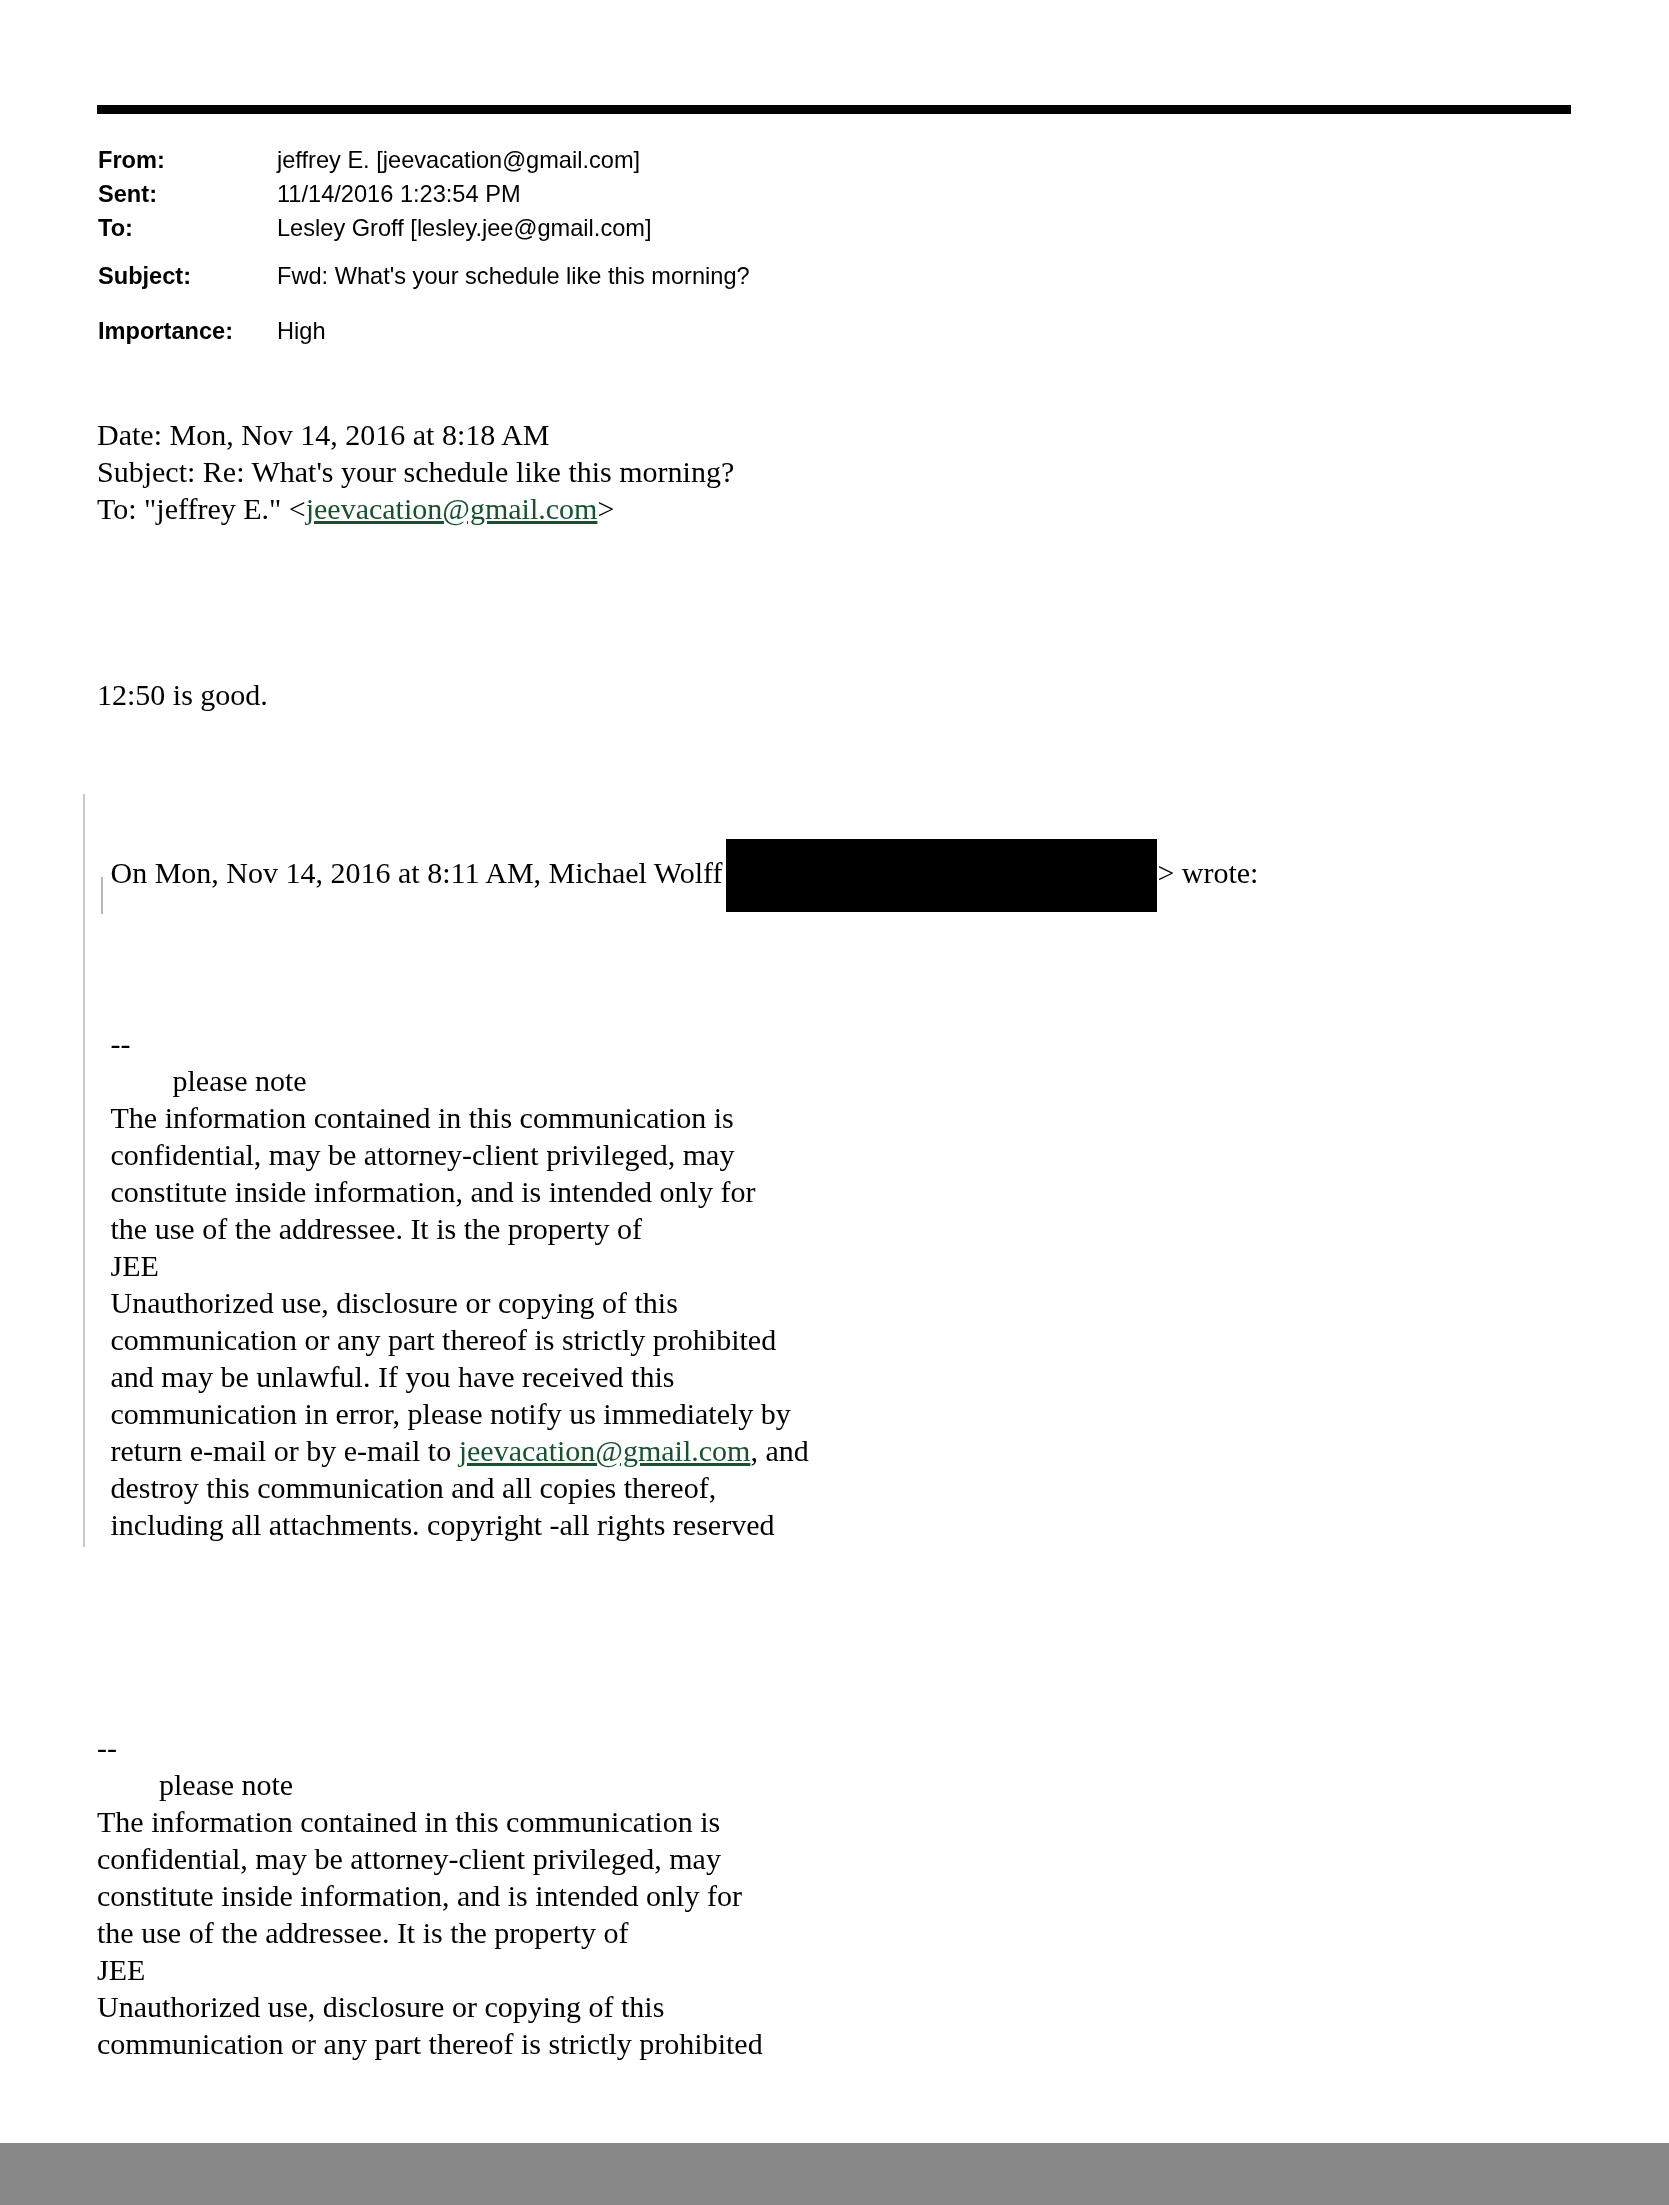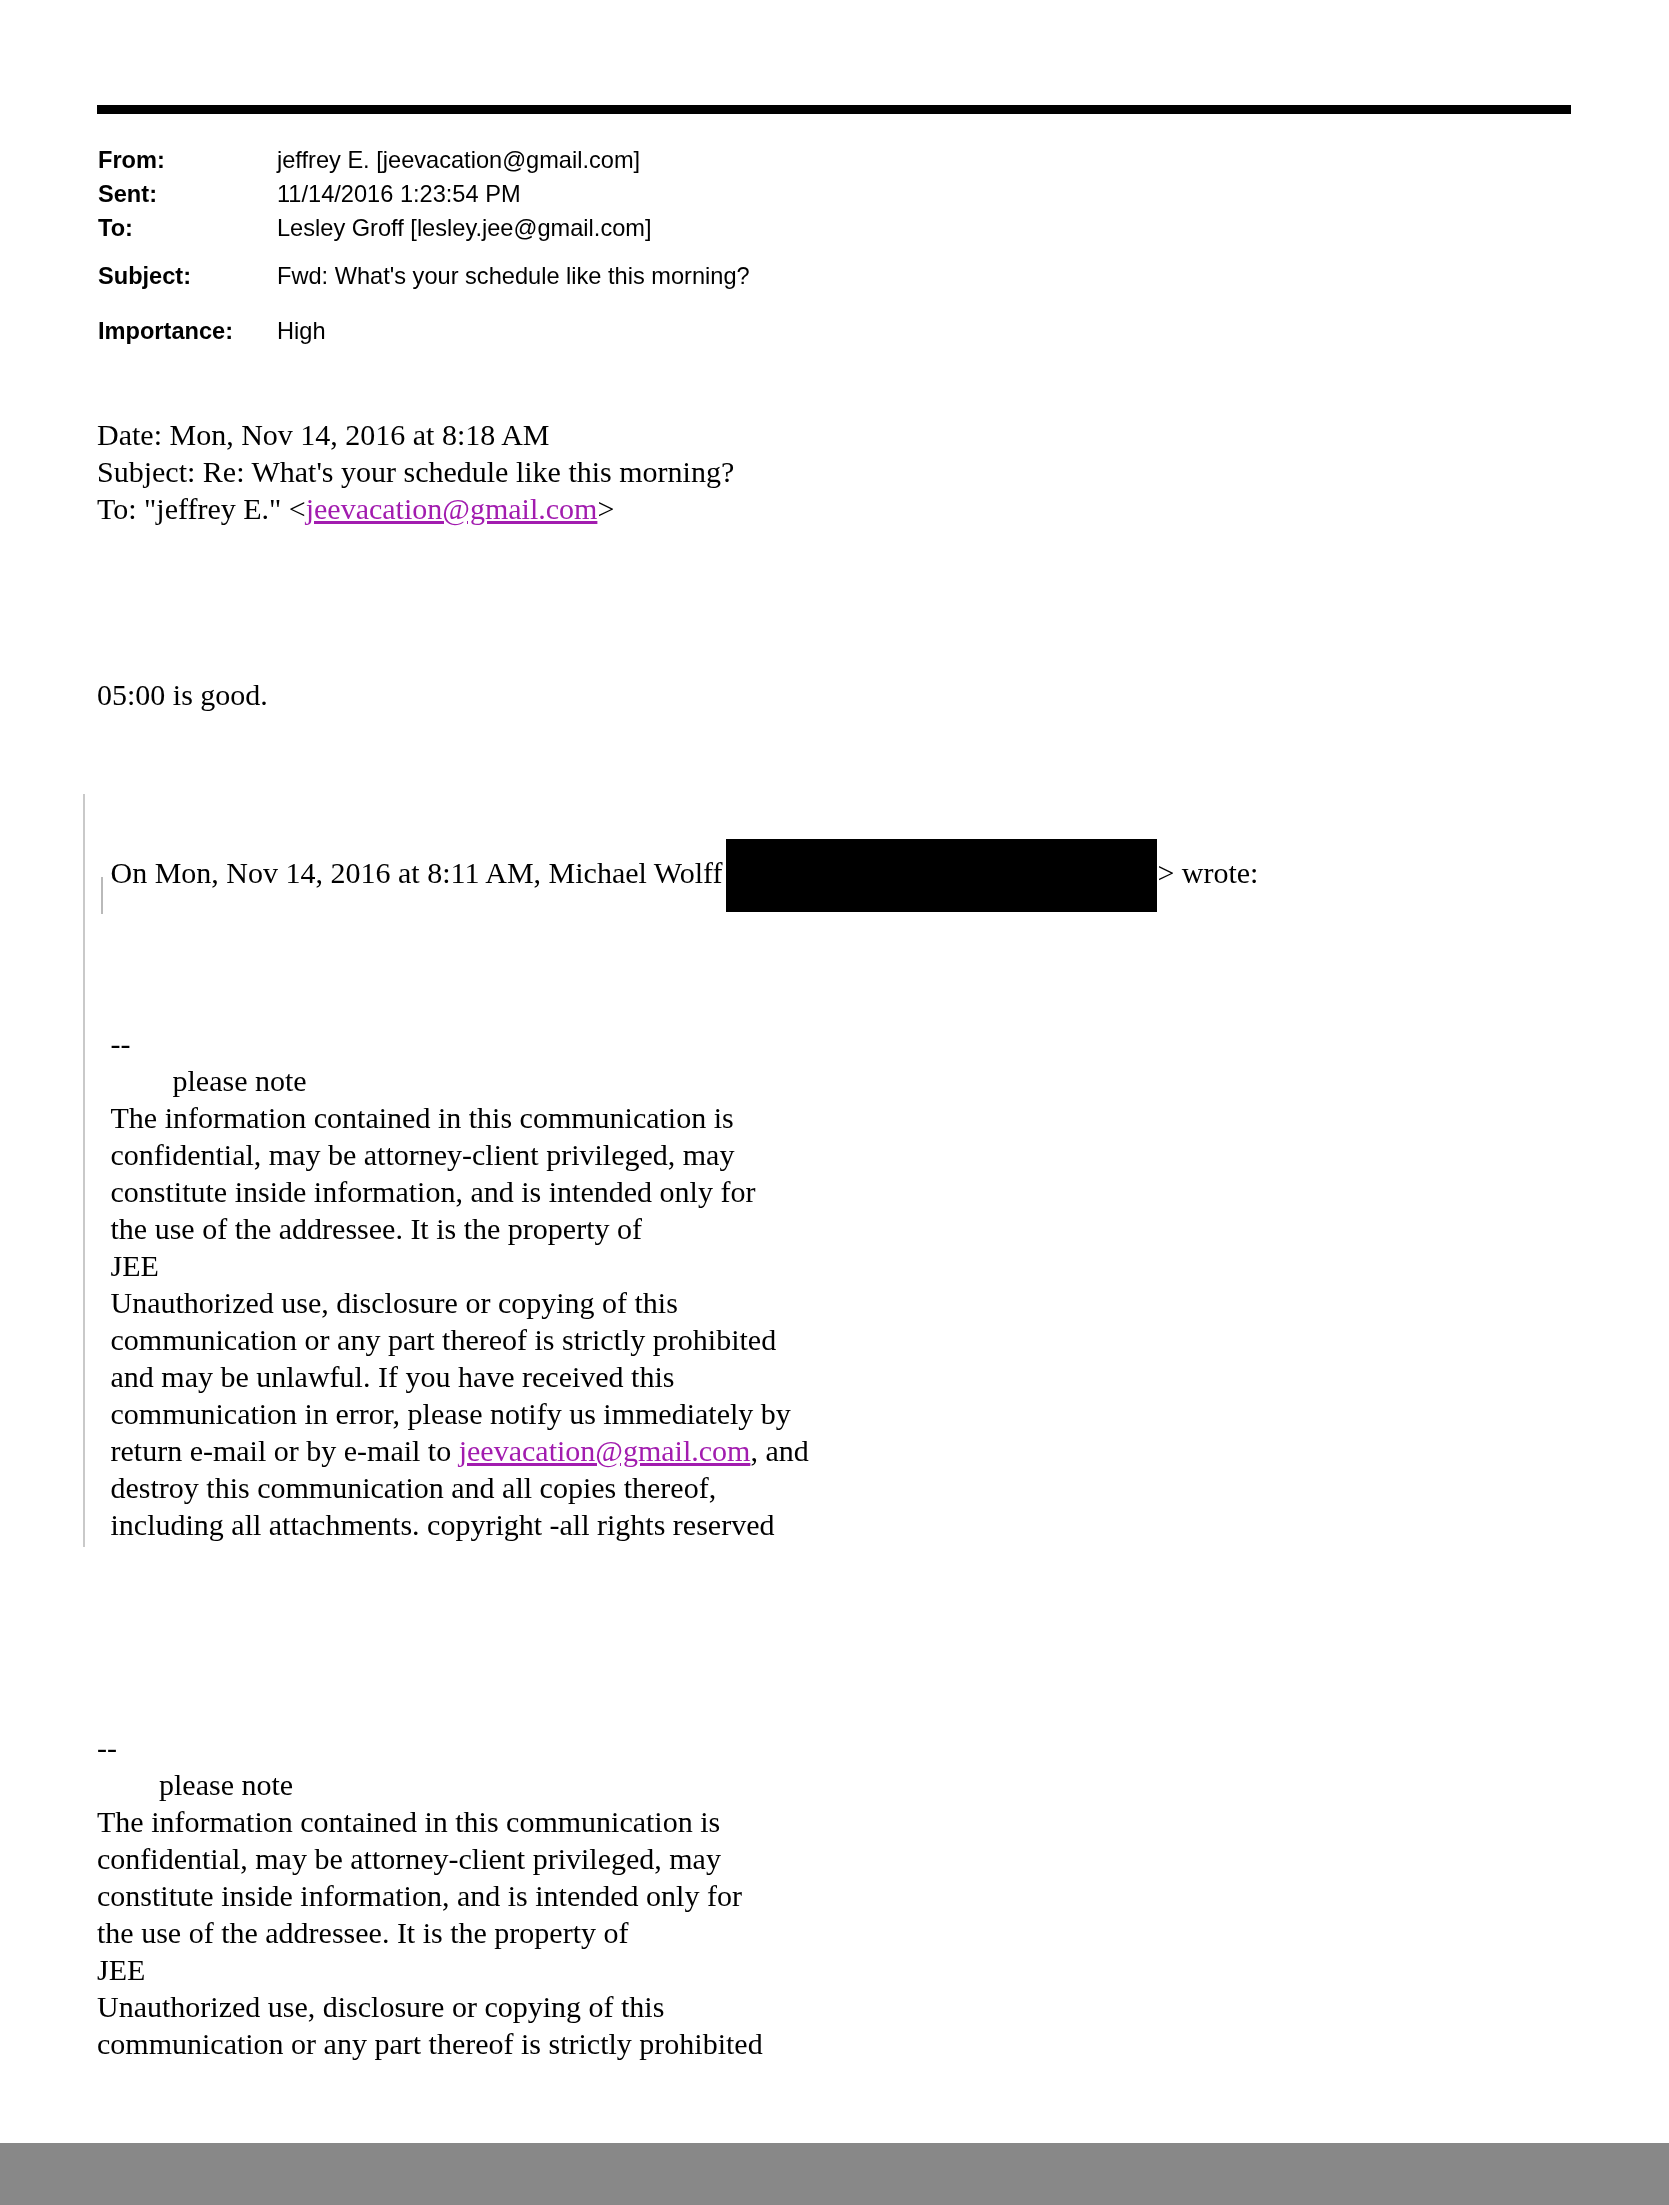--- a/index.html
+++ b/index.html
@@ -24,21 +24,21 @@
   }
   .hlabel{display:inline-block;width:179px;font-weight:bold;}
   .hvalue{font-weight:normal;}
   
   .serif-block{
     position:absolute;left:97px;
     font-size:30px;
   }
   .ln{height:37px;line-height:37px;white-space:nowrap;}
   .bold{font-weight:bold;}
-  a.email-link{color:#a21caf;text-decoration:underline;cursor:pointer;}
+  a.email-link{color:#14532d;text-decoration:underline;cursor:pointer;}
   
   .red-bar{display:inline-block;background:#000;vertical-align:middle;}
   .red-bar.r1{width:421px;height:46px;position:relative;top:-5.2px;}
   .red-bar.r2{width:431px;height:73px;position:relative;top:-1.3px;margin-left:3.9px;}
   
   .quote1{
     position:absolute;left:83px;top:794px;
     border-left:2.6px solid #c9c9c9;
     padding:9.2px 0 3.9px 25.5px;
     font-size:30px;
@@ -80,21 +80,21 @@
   </div>
 
   <div class="serif-block" style="top:416px">
     <div class="ln">Date: Mon, Nov 14, 2016 at 8:18 AM</div>
     <div class="ln">Subject: Re: What's your schedule like this morning?</div>
     <div class="ln">
       <span>To: "jeffrey E." &lt;</span><a class="email-link">jeevacation@gmail.com</a><span>&gt;</span>
     </div>
   </div>
 
-  <div class="serif-block ln" style="top:676px">05:00 is good.</div>
+  <div class="serif-block ln" style="top:676px">12:50 is good.</div>
 
 
   <div class="quote1">
     <div class="ln"></div>
     <div class="ln">
       <span>On Mon, Nov 14, 2016 at 8:11 AM, Michael Wolff</span><span class="red-bar r2"></span><span>&gt; wrote:</span>
     </div>
     <div class="ln nested-quote"></div>
     <div class="ln"></div>
     <div class="ln"></div>

